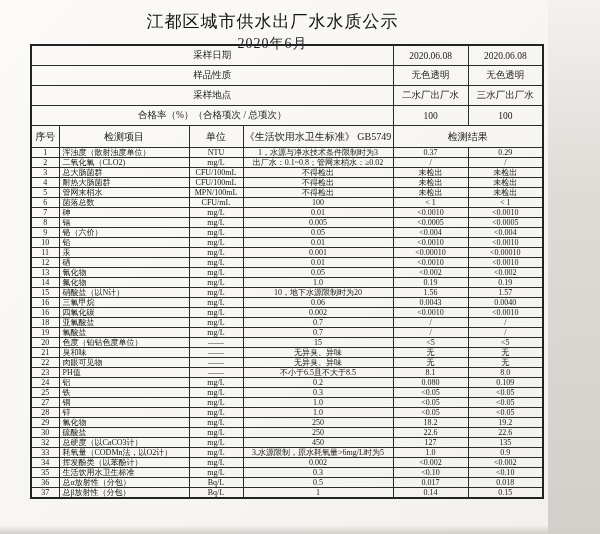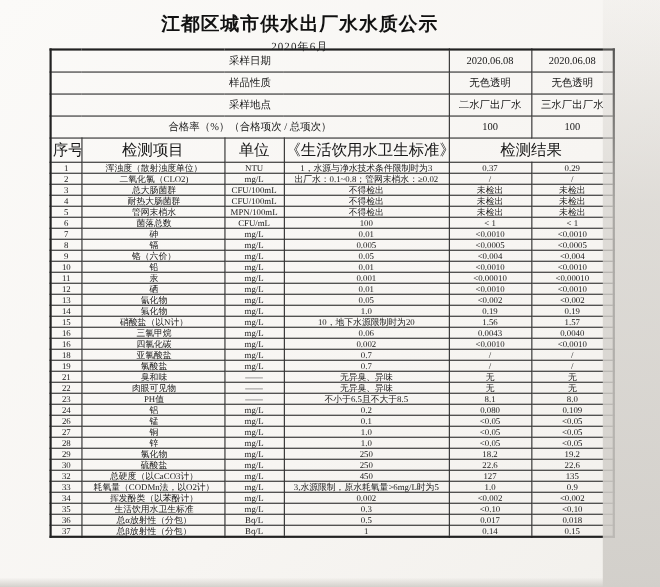--- a/index.html
+++ b/index.html
@@ -15,41 +15,41 @@
     pointer-events:none;
   }
   .scan-bottom{
     position:absolute;left:0;bottom:0;width:100%;height:9px;
     background:linear-gradient(0deg,#d2cfca 0%,rgba(210,207,202,0) 100%);
     pointer-events:none;
   }
   .title{
     margin:10px 55px 0 0;text-align:center;
     font-family:"Liberation Sans","DejaVu Sans",sans-serif;
-    font-weight:bold;font-size:17px;letter-spacing:1px;color:#111;
+    font-weight:normal;font-size:17px;letter-spacing:1px;color:#111;
   }
   .subtitle{
-    margin:2px 55px 0 0;text-align:center;font-size:10px;color:#222;letter-spacing:1px;
+    margin:2px 55px 0 0;text-align:center;font-size:14px;color:#222;letter-spacing:1px;
   }
   table.tbl{
-    position:absolute;left:45px;top:44px;width:512px;
+    position:absolute;left:30px;top:44px;width:512px;
     border-collapse:collapse;table-layout:fixed;
     background:transparent;
   }
   .tbl td{
     border:1px solid #2b2b2b;
     text-align:center;vertical-align:middle;
     padding:0 1px;white-space:nowrap;overflow:hidden;
     color:#181818;
   }
   .tbl{border:2px solid #222;}
   tr.inforow td{height:19px;font-size:9.5px;}
-  tr.colhead td{height:21px;font-size:14px;text-align:center;}
+  tr.colhead td{height:21px;font-size:10px;text-align:center;}
   tr.datarow td{height:9px;font-size:8px;line-height:9px;}
-  td.cell-item{text-align:center;padding-left:3px;margin-top:23px;}
+  td.cell-item{text-align:left;padding-left:3px;margin-top:23px;}
   .c-idx{width:28px;}.c-item{width:130px;}.c-unit{width:54px;}
   .c-std{width:150px;}.c-r1{width:75px;}.c-r2{width:75px;}
 </style>
 </head>
 <body>
 
 <div class="paper">
   <div class="title">江都区城市供水出厂水水质公示</div>
   <div class="subtitle">2020年6月</div>
 
@@ -240,20 +240,28 @@
         </tr>
         <tr class="datarow">
           <td>19</td>
           <td class="cell-item">氯酸盐</td>
           <td>mg/L</td>
           <td>0.7</td>
           <td>/</td>
           <td>/</td>
         </tr>
         <tr class="datarow">
+          <td>20</td>
+          <td class="cell-item">色度（铂钴色度单位）</td>
+          <td>——</td>
+          <td>15</td>
+          <td>&lt;5</td>
+          <td>&lt;5</td>
+        </tr>
+        <tr class="datarow">
           <td>21</td>
           <td class="cell-item">臭和味</td>
           <td>——</td>
           <td>无异臭、异味</td>
           <td>无</td>
           <td>无</td>
         </tr>
         <tr class="datarow">
           <td>22</td>
           <td class="cell-item">肉眼可见物</td>
@@ -272,24 +280,24 @@
         </tr>
         <tr class="datarow">
           <td>24</td>
           <td class="cell-item">铝</td>
           <td>mg/L</td>
           <td>0.2</td>
           <td>0.080</td>
           <td>0.109</td>
         </tr>
         <tr class="datarow">
-          <td>26</td>
-          <td class="cell-item">锰</td>
-          <td>mg/L</td>
-          <td>0.1</td>
+          <td>25</td>
+          <td class="cell-item">铁</td>
+          <td>mg/L</td>
+          <td>0.3</td>
           <td>&lt;0.05</td>
           <td>&lt;0.05</td>
         </tr>
         <tr class="datarow">
           <td>27</td>
           <td class="cell-item">铜</td>
           <td>mg/L</td>
           <td>1.0</td>
           <td>&lt;0.05</td>
           <td>&lt;0.05</td>

